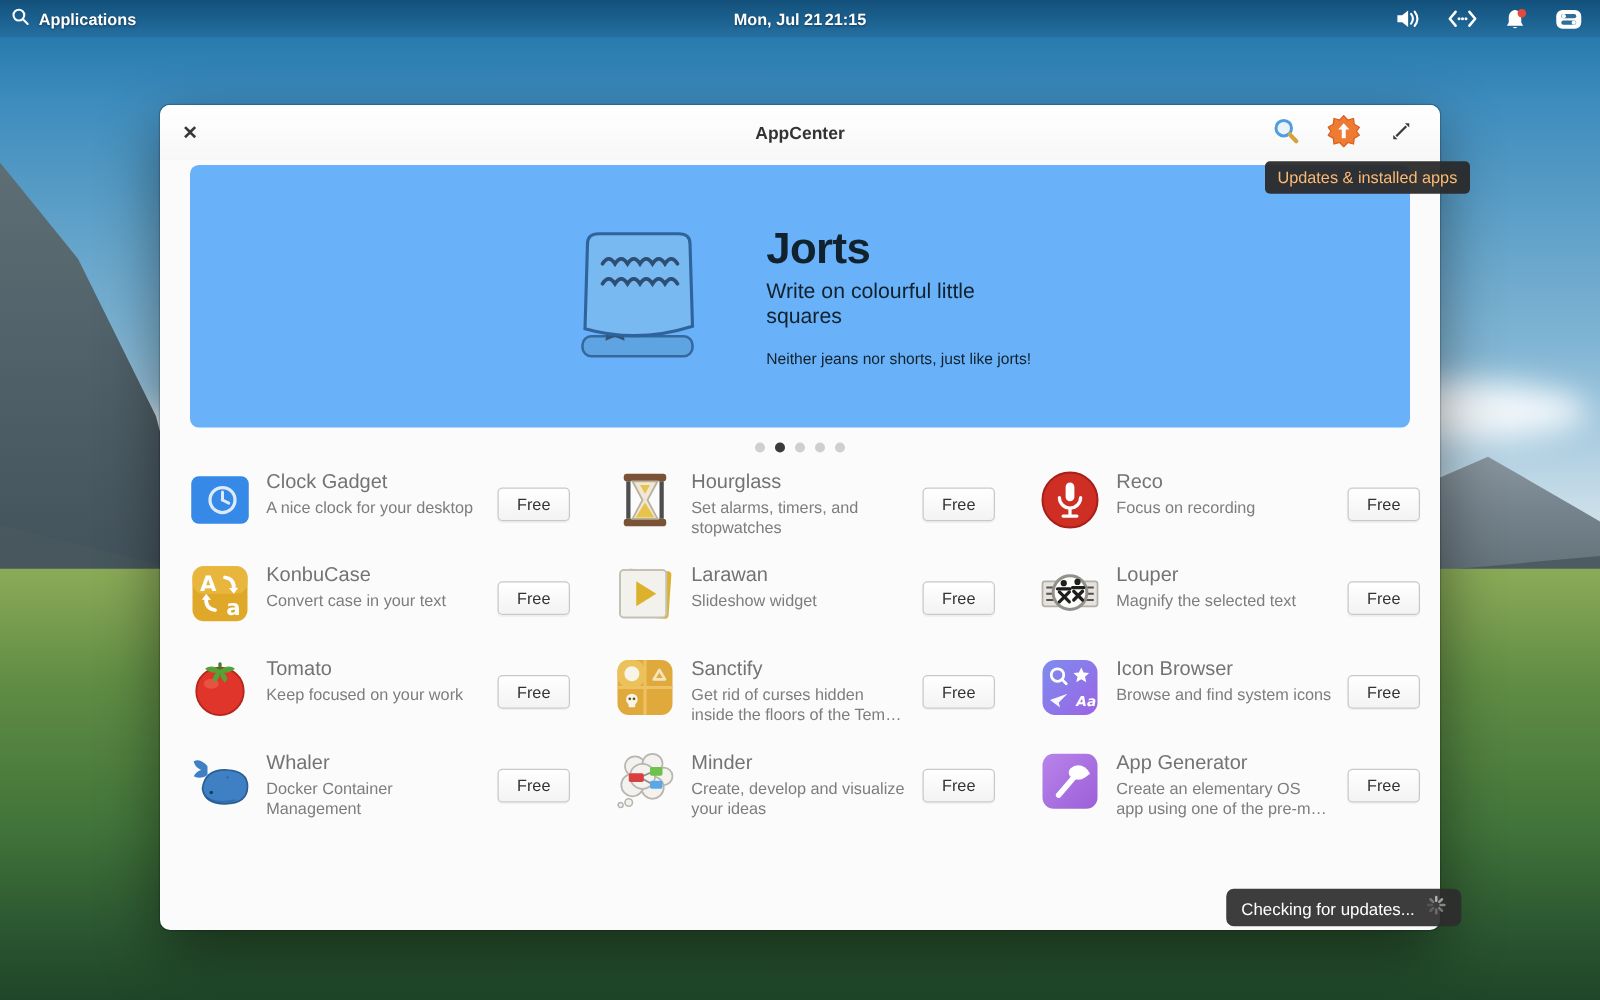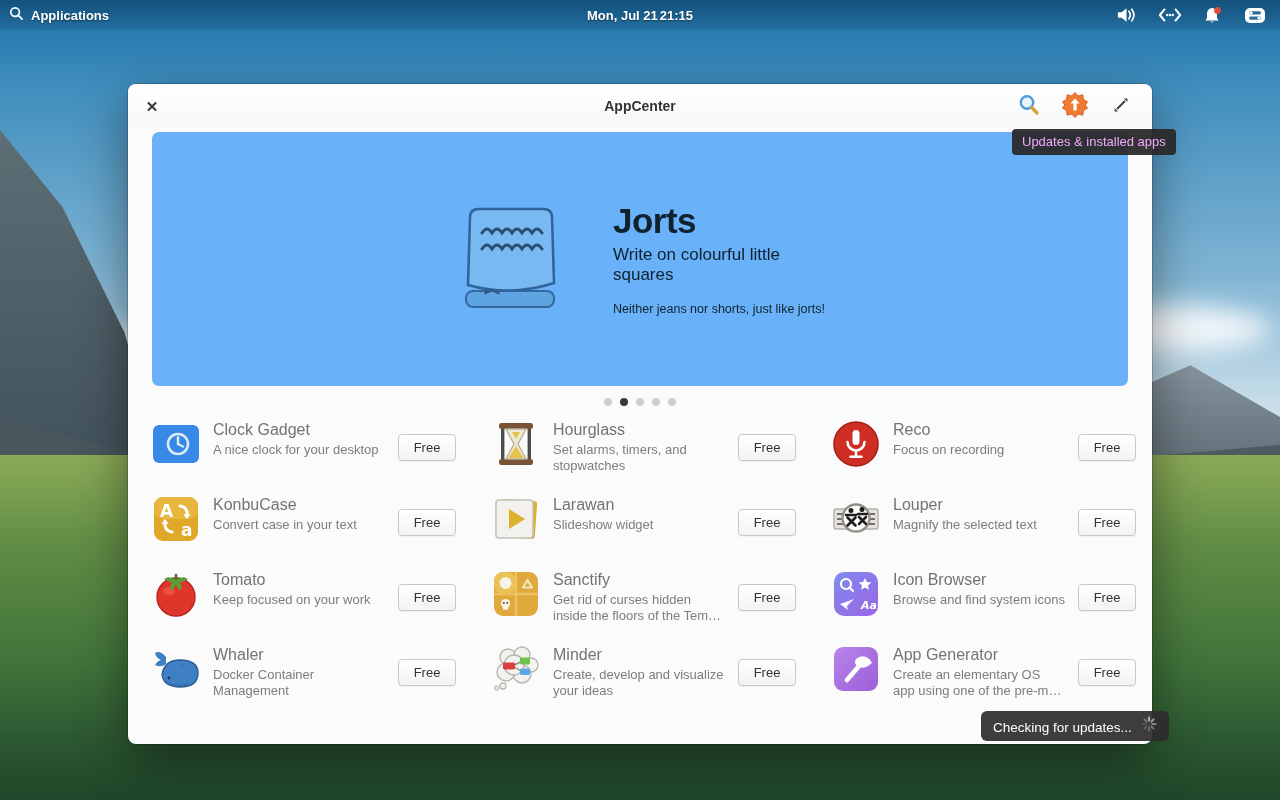--- a/index.html
+++ b/index.html
@@ -39,24 +39,24 @@
     box-shadow:0 0 0 1px rgba(0,0,0,.18), 0 18px 50px rgba(0,0,0,.45); }
   #titlebar { position:relative; height:44px; display:flex; align-items:center;
     border-radius:8px 8px 0 0; background:linear-gradient(180deg,#ffffff,#f7f7f7); }
   #close-btn { margin-left:13px; width:22px; height:22px; border:none; background:transparent;
     font-size:15px; font-weight:700; color:#383838; cursor:pointer; line-height:1; }
   #win-title { position:absolute; left:0; right:0; text-align:center; font-weight:700; font-size:14px; color:#333; }
   #titlebar-right { margin-left:auto; display:flex; align-items:center; gap:20px; padding-right:18px; z-index:2; }
   .tb-btn { width:26px; height:26px; border:none; background:transparent; cursor:pointer; display:flex; align-items:center; justify-content:center; }
 
   #tooltip { position:absolute; left:1012px; top:129px; z-index:60;
-    background:rgba(42,42,42,.95); color:#f0abfc; font-size:13px; padding:5px 10px 6px; border-radius:4px; }
-
-  
-  #banner { margin:4px 24px 0; height:254px; border-radius:7px; cursor:pointer;
+    background:rgba(42,42,42,.95); color:#fdba74; font-size:13px; padding:5px 10px 6px; border-radius:4px; }
+
+  
+  #banner { margin:4px 24px 0; height:210px; border-radius:7px; cursor:pointer;
     display:flex; align-items:center; justify-content:center; gap:43px; }
   #banner-icon { width:118px; height:112px; flex:none; }
   #banner-text { width:215px; color:#10222e; }
   #banner-title { font-size:35px; font-weight:800; letter-spacing:-.5px; margin-bottom:4px; }
   #banner-subtitle { font-size:17px; line-height:1.2; margin-bottom:16px; }
   #banner-desc { font-size:12.5px; line-height:1.25; }
 
   #dots { display:flex; justify-content:center; gap:8px; margin-top:12px; }
   .dot { width:8px; height:8px; border-radius:50%; background:#cfcfcf; cursor:pointer; }
   .dot.active { background:#3a3a3a; }

